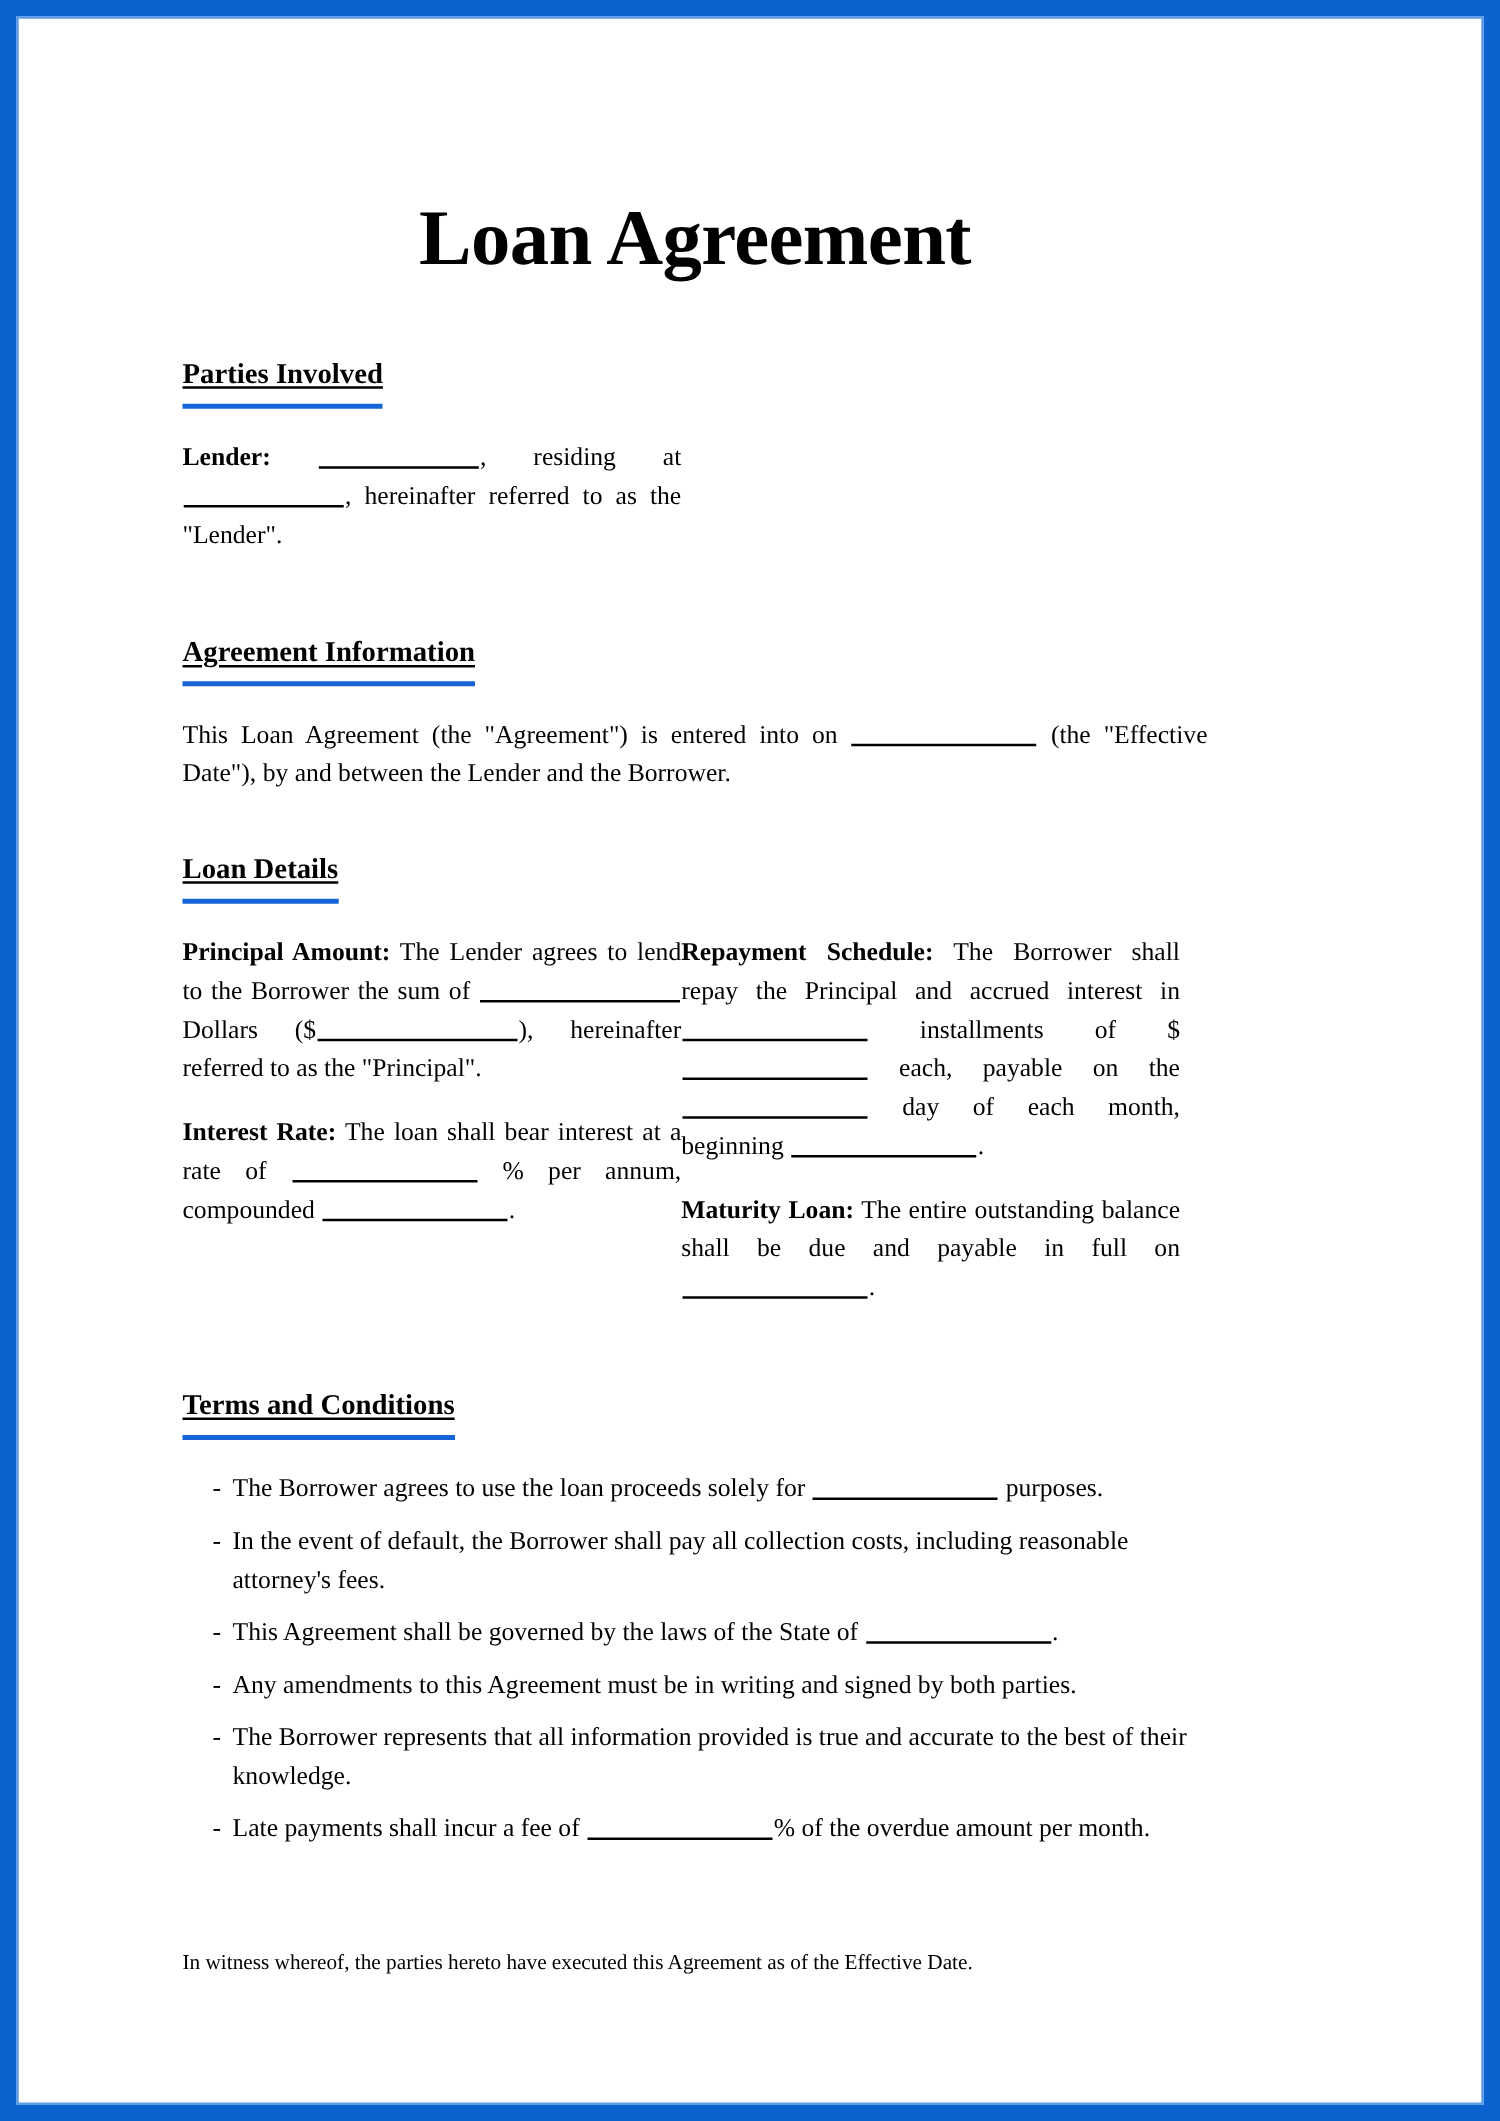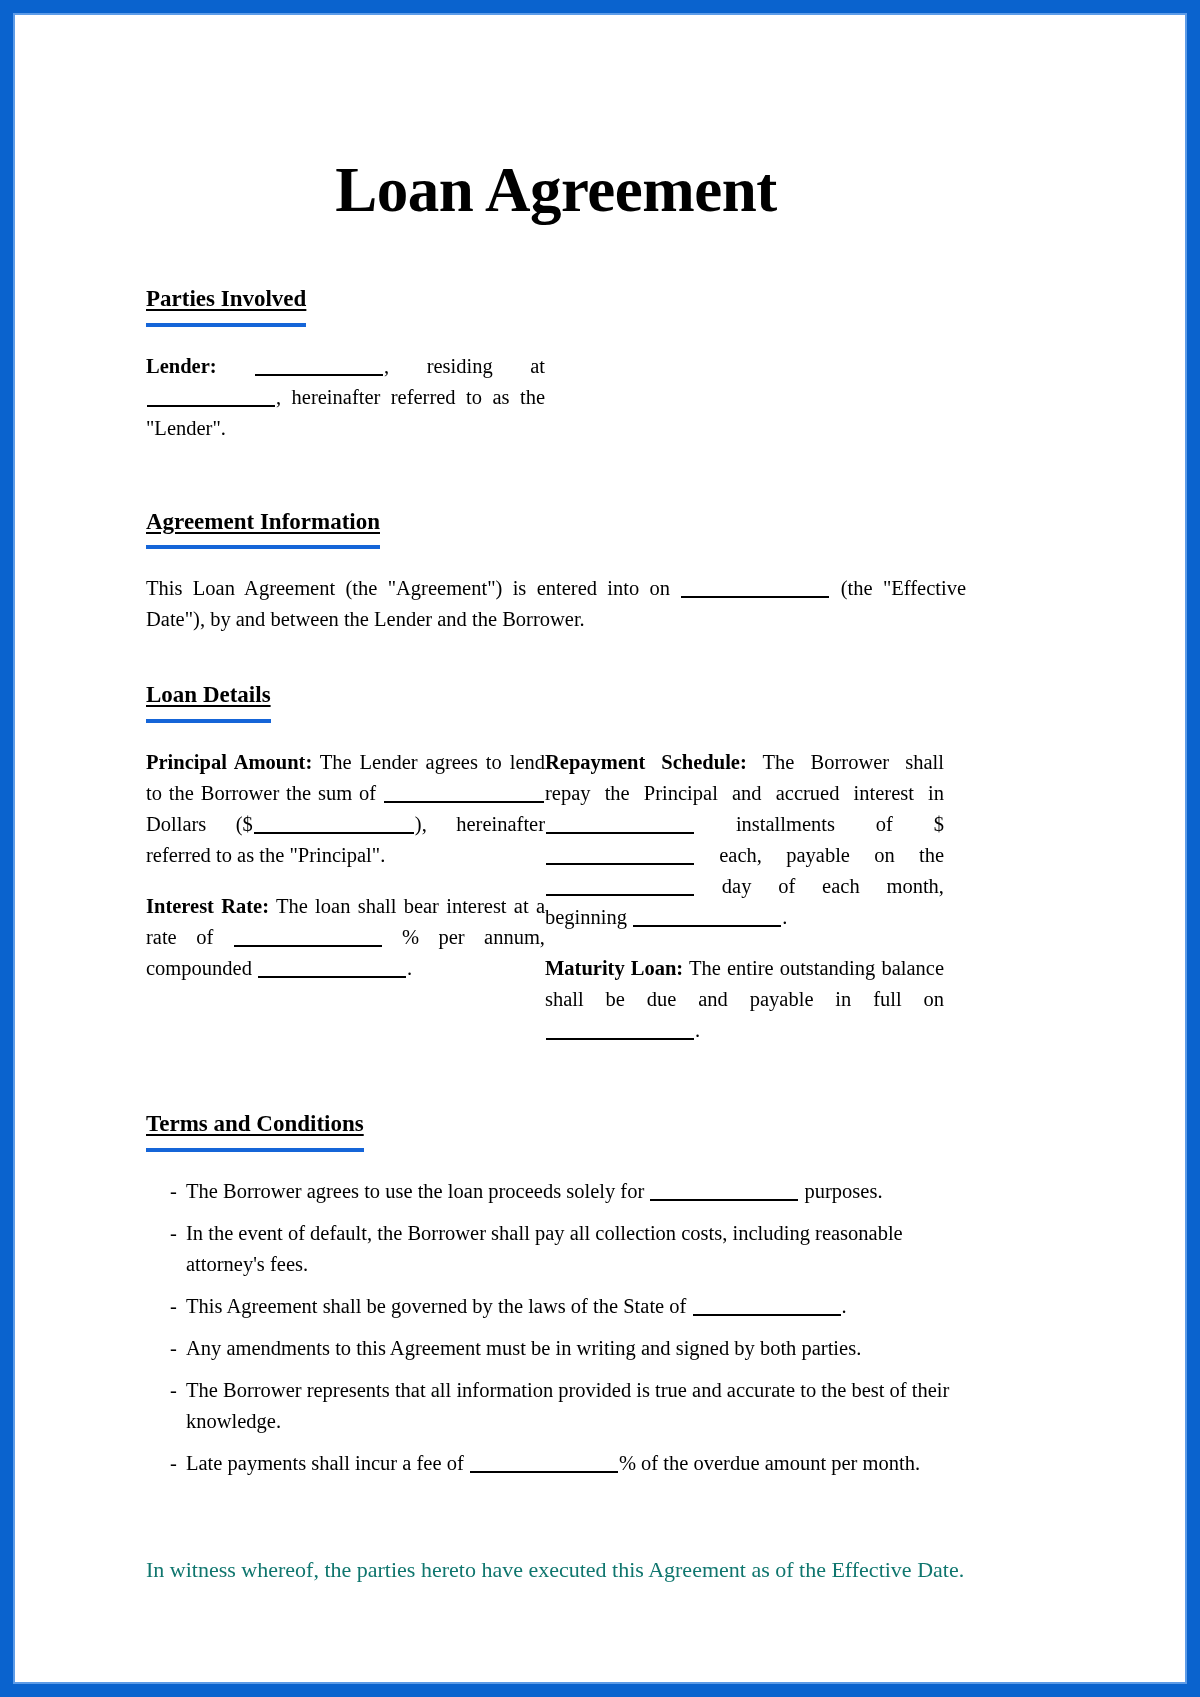--- a/index.html
+++ b/index.html
@@ -141,24 +141,24 @@
     text-align: left;
   }
   .term-item .dash {
     position: absolute;
     left: 0;
     top: 0;
   }
 
   
   .sig-text {
-    font-size: 22px;
+    font-size: 17px;
     line-height: 31px;
     text-align: justify;
-    color: #0f766e;
+    color: #000000;
     margin: 0;
   }
 </style>
 </head>
 <body>
 
 <div class="page">
 
   <div class="sheet">
     <div class="content">

